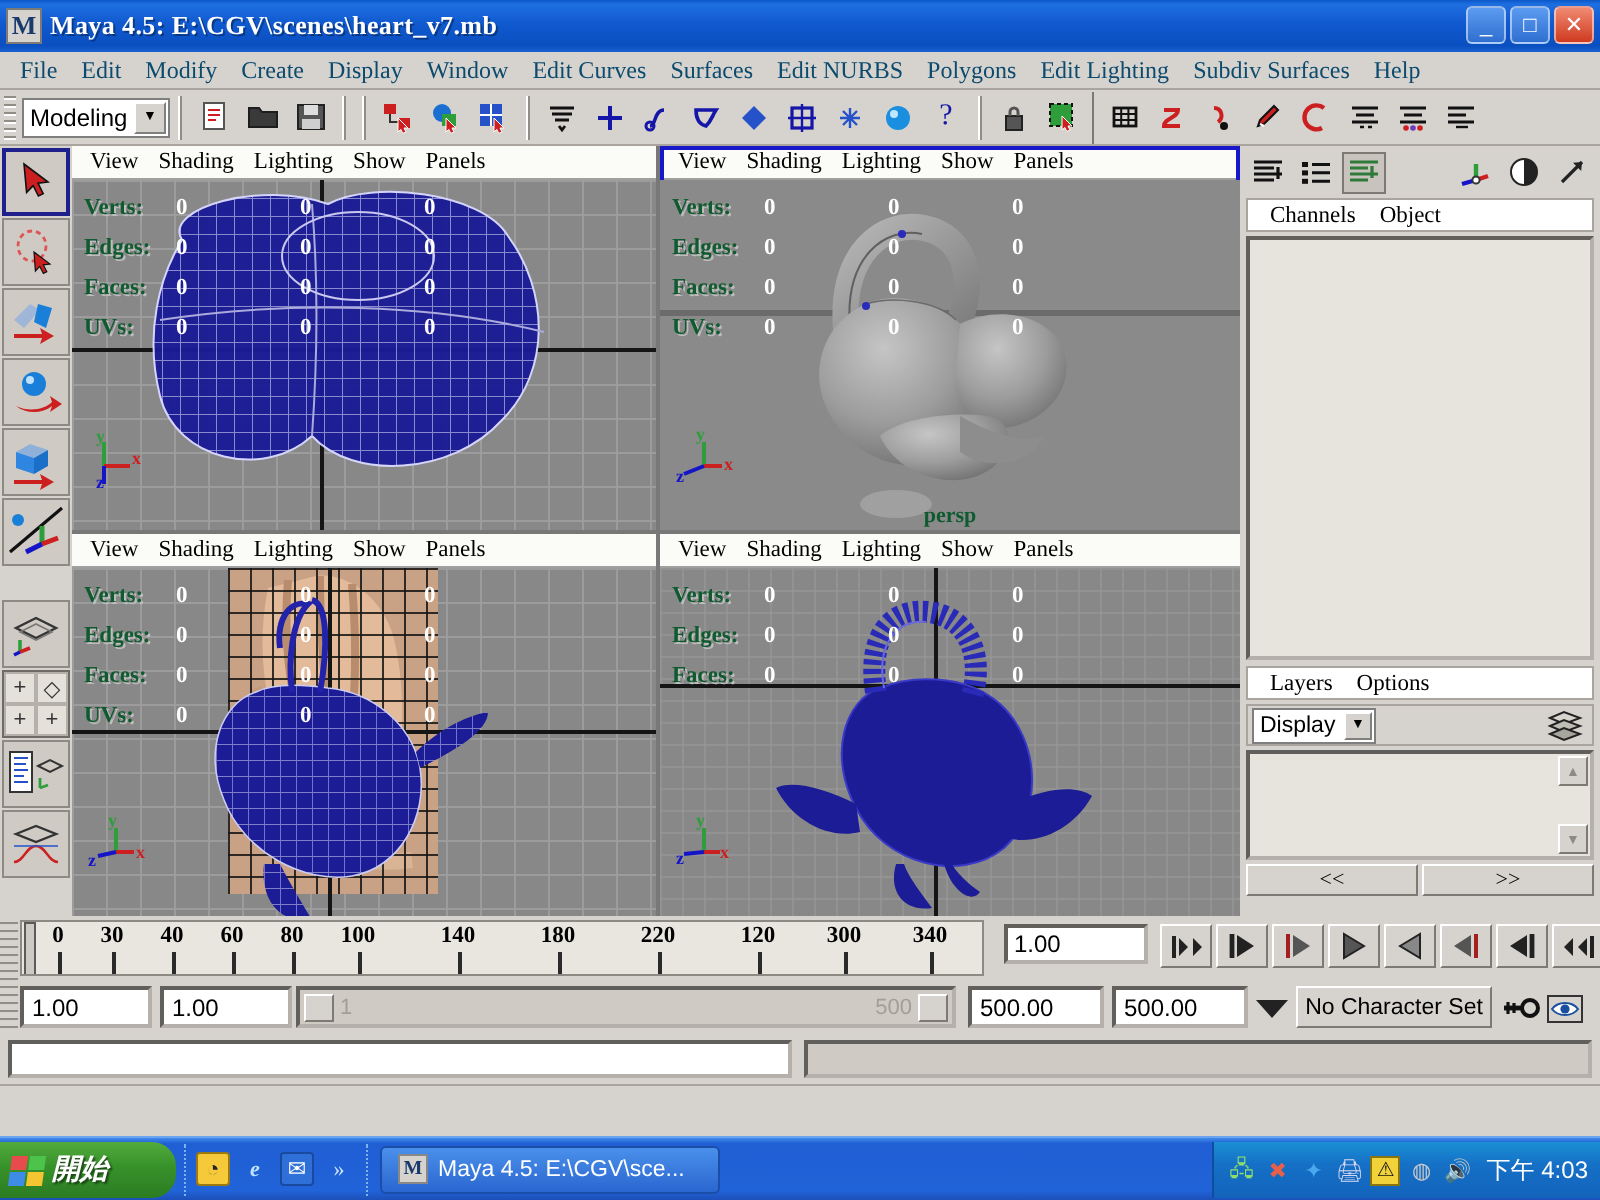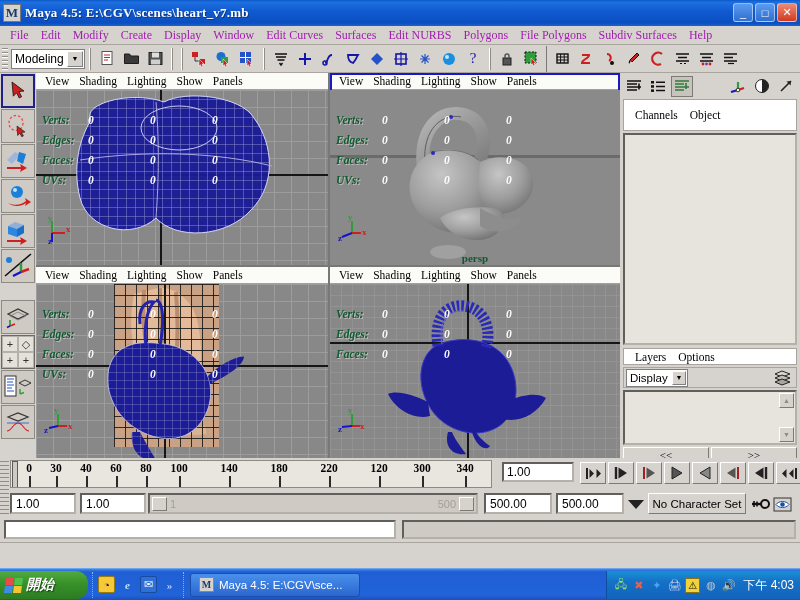--- a/index.html
+++ b/index.html
@@ -38,21 +38,21 @@
   }
   .tb-btn.close { background:linear-gradient(180deg,#f08a72,#cf3a20); }
 
   
   .menubar {
     position:absolute; left:0; top:26px; width:800px; height:19px;
     background:#d6d3ce; border-bottom:1px solid #a9a59e;
     display:flex; align-items:center; padding-left:4px;
   }
   .menubar .mi {
-    padding:1px 6px; font-size:12px; color:#a21caf;
+    padding:1px 6px; font-size:12px; color:#0c4a6e;
     font-family:"Liberation Serif",serif; white-space:nowrap;
   }
 
   
   .toolbar {
     position:absolute; left:0; top:45px; width:800px; height:28px;
     background:#d6d3ce; border-bottom:1px solid #a9a59e;
     display:flex; align-items:center; padding-left:2px;
   }
   .grip { width:6px; height:22px;
@@ -116,37 +116,37 @@
     background-size:17px 17px;
   }
   .vp-grid.fine {
     background-image:
       linear-gradient(rgba(150,150,150,.7) 1px, transparent 1px),
       linear-gradient(90deg, rgba(150,150,150,.7) 1px, transparent 1px);
     background-size:11px 11px;
   }
   .axis-h { position:absolute; left:0; right:0; height:2px; background:#151515; }
   .axis-v { position:absolute; top:0; bottom:0; width:2px; background:#151515; }
-  .hud { position:absolute; left:6px; top:20px;font-style:italic; }
+  .hud { position:absolute; left:6px; top:4px; }
   .hud-row { display:flex; align-items:center; height:20px; }
   .hud-label { width:46px; color:#0f5a2f; font-weight:bold; font-size:11.5px;
      font-family:"Liberation Serif",serif; text-shadow:1px 1px 0 #bdbdbd;}
   .hud-v { width:62px; color:#ffffff; font-weight:bold; font-size:11.5px;
      font-family:"Liberation Serif",serif; }
   .axis-tripod { position:absolute; left:8px; bottom:20px; width:34px; height:34px; }
   .vp-name { position:absolute; bottom:1px; left:0; right:0; text-align:center;
      color:#0f5a2f; font-weight:bold; font-size:11px; font-family:"Liberation Serif",serif; }
 
   
   .rightpanel { position:absolute; left:620px; top:73px; width:180px; height:385px; background:#d6d3ce; }
   .rp-toolrow { height:26px; display:flex; align-items:center; padding:2px 3px; gap:2px; }
   .rp-tbtn { width:22px; height:21px; display:flex; align-items:center; justify-content:center;
      background:#d6d3ce; }
   .rp-tbtn.pressed { border:1px solid #7d7a74; background:#c8c4bd; }
-  .rp-tabs { height:32px; background:#ffffff; border:1px solid #a9a59e;
+  .rp-tabs { height:17px; background:#ffffff; border:1px solid #a9a59e;
      margin:0 3px; display:flex; align-items:center; padding-left:5px; }
   .rp-tabs span { padding:0 6px; font-size:11.5px; font-family:"Liberation Serif",serif; }
   .rp-field { margin:2px 3px 0 3px; background:#e7e4dd;
      border:2px inset #b5b1aa; height:212px; }
   .rp-layers-tabs { height:17px; background:#ffffff; border:1px solid #a9a59e;
      margin:3px 3px 0 3px; display:flex; align-items:center; padding-left:5px; }
   .rp-layers-tabs span { padding:0 6px; font-size:11.5px; font-family:"Liberation Serif",serif; }
   .rp-display-row { display:flex; align-items:center; margin:2px 3px 0 3px; height:21px;
      background:#d6d3ce; border:1px solid #a9a59e; }
   .rp-combo { width:62px; height:18px; background:#fff; border:1px solid #7f7f7f;
@@ -278,21 +278,21 @@
     <div class="mi">File</div>
     <div class="mi">Edit</div>
     <div class="mi">Modify</div>
     <div class="mi">Create</div>
     <div class="mi">Display</div>
     <div class="mi">Window</div>
     <div class="mi">Edit Curves</div>
     <div class="mi">Surfaces</div>
     <div class="mi">Edit NURBS</div>
     <div class="mi">Polygons</div>
-    <div class="mi">File Polygons</div>
+    <div class="mi">Edit Lighting</div>
     <div class="mi">Subdiv Surfaces</div>
     <div class="mi">Help</div>
   </div>
 
   <div class="toolbar">
     <div class="grip"></div>
 
     <div class="menuset">
       <span>Modeling</span>
       <span class="arrow">▼</span>

